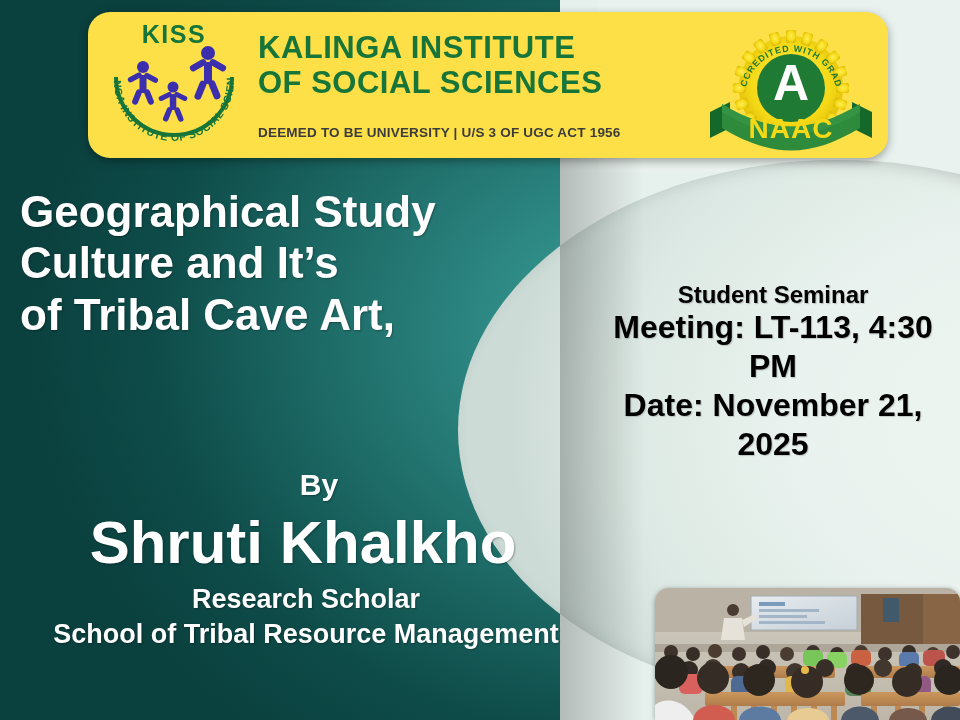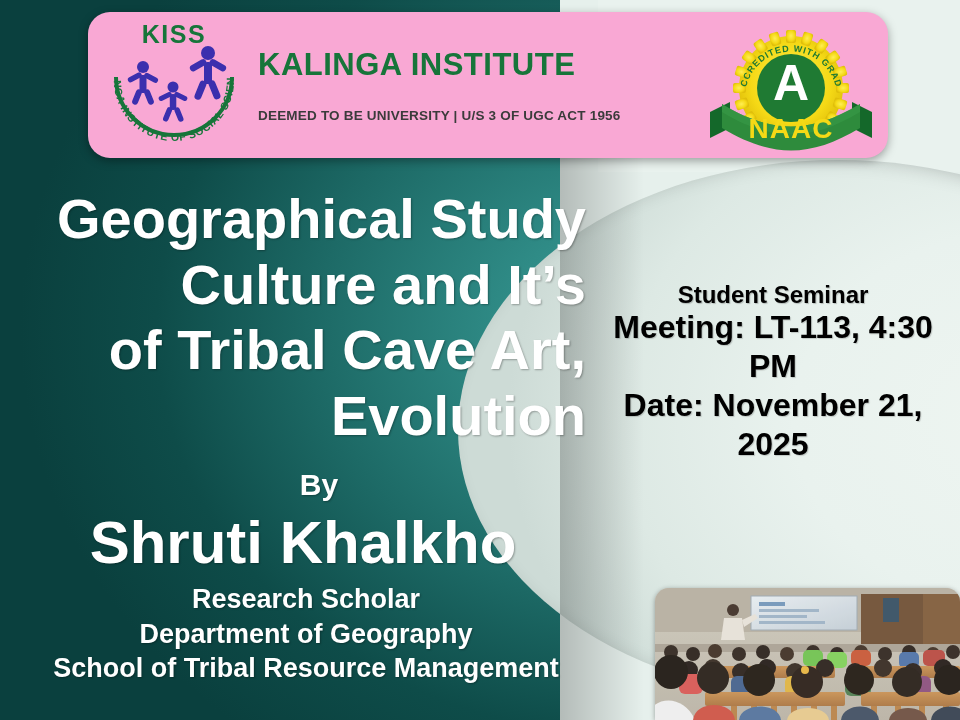--- a/index.html
+++ b/index.html
@@ -64,21 +64,21 @@
     pointer-events: none;
   }
 
   
   .logo-card {
     position: absolute;
     left: 88px;
     top: 12px;
     width: 800px;
     height: 146px;
-    background: #f9a8d4;
+    background: #fde047;
     border-radius: 22px;
     box-shadow: 0 3px 10px rgba(0,0,0,0.35);
     display: flex;
     align-items: center;
     overflow: hidden;
   }
   .kiss-mark {
     position: relative;
     width: 152px;
     height: 140px;
@@ -118,24 +118,24 @@
     position: relative;
   }
   .naac-mark svg { display: block; }
 
   
   .title-block {
     position: absolute;
     left: 20px;
     top: 186px;
     width: 566px;
-    text-align: right;
+    text-align: left;
     color: #ffffff;
     font-weight: bold;
-    font-size: 56px;
+    font-size: 44px;
     line-height: 1.17;
     text-shadow: 1px 1px 2px rgba(0,0,0,0.30);
   }
 
   
   .by-word {
     position: absolute;
     left: 36px;
     top: 468px;
     width: 566px;
@@ -253,20 +253,21 @@
           <rect x="91" y="47" width="18" height="6.5" rx="3.2" transform="rotate(-30 100 50)"></rect>
           <rect x="111" y="47" width="18" height="6.5" rx="3.2" transform="rotate(30 120 50)"></rect>
           <rect x="99" y="65" width="7" height="20" rx="3.4" transform="rotate(22 102 75)"></rect>
           <rect x="113" y="65" width="7" height="20" rx="3.4" transform="rotate(-22 116 75)"></rect>
         </g>
       </svg>
     </div>
 
     <div class="logo-text">
       <div class="inst-line">KALINGA INSTITUTE</div>
+      <div class="inst-line">OF SOCIAL SCIENCES</div>
       <div class="inst-sub">DEEMED TO BE UNIVERSITY | U/S 3 OF UGC ACT 1956</div>
     </div>
 
     <div class="naac-mark">
       <svg width="178" height="138" viewBox="0 0 178 138" xmlns="http://www.w3.org/2000/svg">
         <defs>
           <path id="arcpath" d="M 44,72 A 46,46 0 0 1 134,72" fill="none"></path>
           <radialGradient id="seal" cx="50%" cy="45%" r="55%">
             <stop offset="0%" stop-color="#ffee55"></stop>
             <stop offset="70%" stop-color="#f5d916"></stop>
@@ -317,28 +318,26 @@
         </g>
         <text x="89" y="122" text-anchor="middle" font-family="Liberation Sans, sans-serif" font-size="28" font-weight="bold" fill="#f5d916" letter-spacing="1">NAAC</text>
       </svg>
     </div>
   </div>
 
   <div class="title-block">
     <div>Geographical Study</div>
     <div>Culture and It’s</div>
     <div>of Tribal Cave Art,</div>
-    <div>Evolution</div>
   </div>
 
   <div class="by-word">By</div>
   <div class="presenter-name">Shruti Khalkho</div>
   <div class="affiliation">
     <div>Research Scholar</div>
-    <div>Department of Geography</div>
     <div>School of Tribal Resource Management</div>
   </div>
 
   <div class="seminar-info">
     <div class="seminar-heading">Student Seminar</div>
     <div class="seminar-line">Meeting: LT-113, 4:30 PM</div>
     <div class="seminar-line">Date: November 21, 2025</div>
   </div>
 
   <div class="photo">

